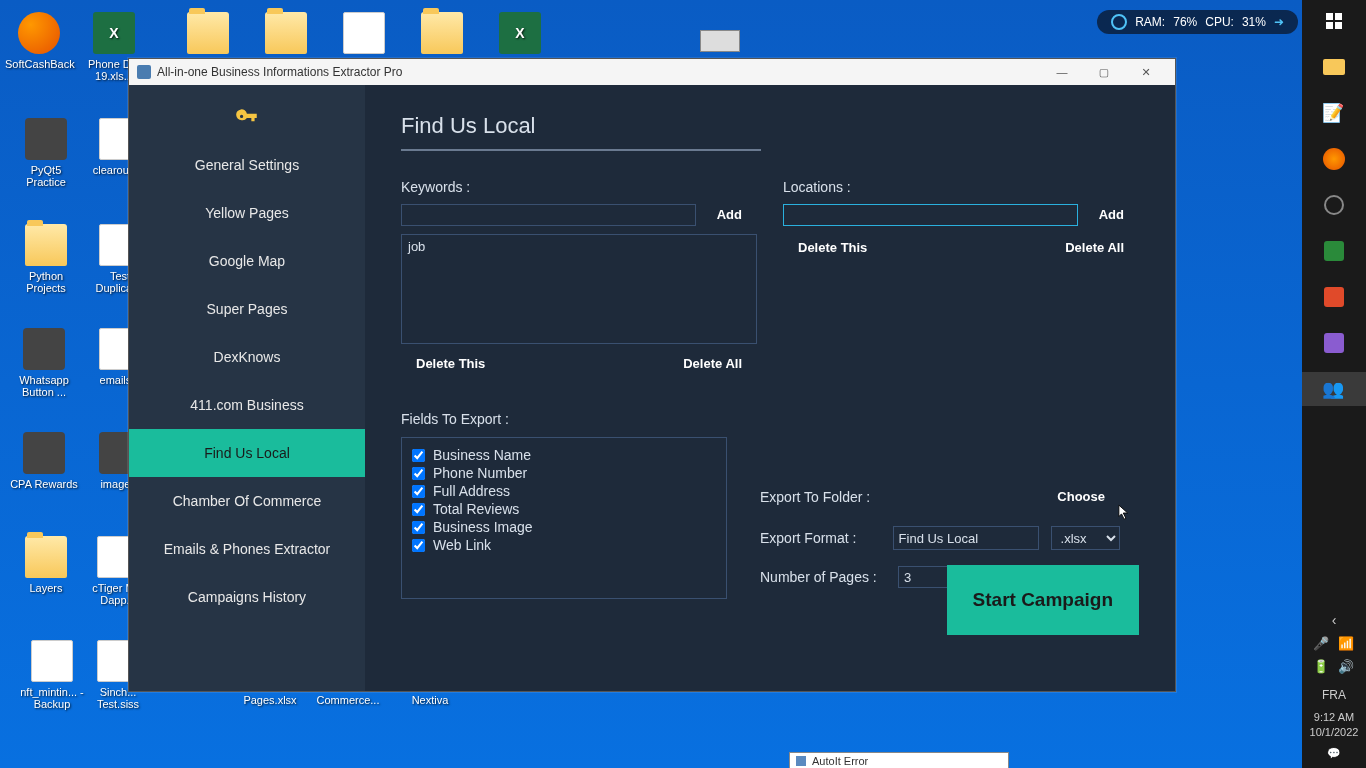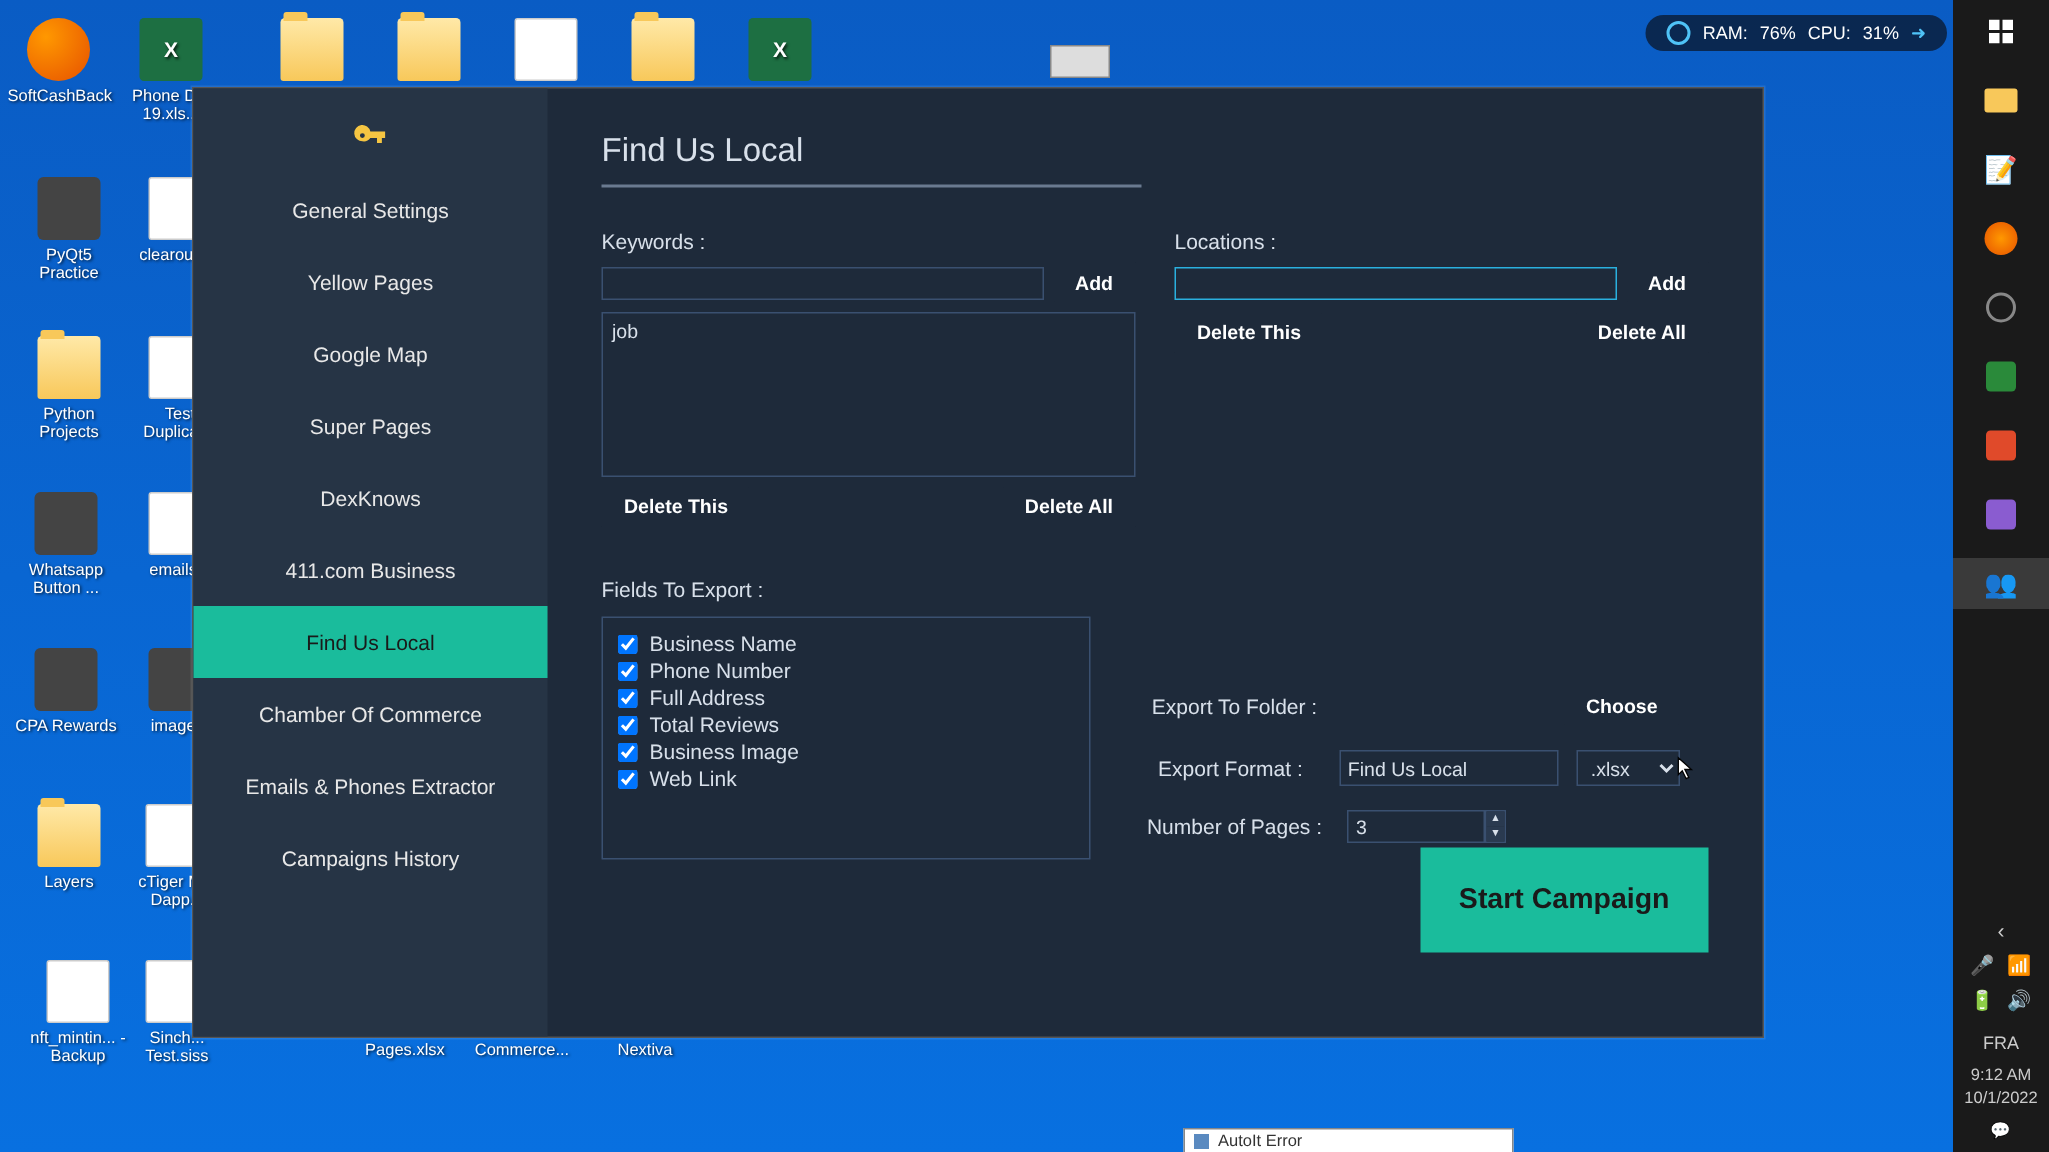--- a/index.html
+++ b/index.html
@@ -46,21 +46,21 @@
 .listbox { margin-top: 6px; background: #1e2a3a; border: 1px solid #3a5070; color: #d8e0ea; height: 110px; padding: 4px 6px; font-size: 13px; overflow: auto; }
 .btn-row { display: flex; justify-content: space-between; margin-top: 6px; }
 
 .section-label { font-size: 14px; margin-top: 34px; margin-bottom: 10px; }
 .fields-box { background: #1e2a3a; border: 1px solid #3a5070; padding: 8px 10px; width: 326px; height: 162px; }
 .check-item { display: flex; align-items: center; gap: 8px; font-size: 14px; padding: 1px 0; }
 .check-item input { width: 13px; height: 13px; }
 
 .export-area { position: absolute; left: 395px; top: 398px; width: 360px; }
 .export-row { display: flex; align-items: center; gap: 12px; margin-bottom: 16px; font-size: 14px; }
-.export-row .elabel { width: 126px; text-align: center; }
+.export-row .elabel { width: 126px; }
 .select-box { background: #1e2a3a; border: 1px solid #3a5070; color: #d8e0ea; padding: 2px 5px; height: 24px; font-size: 13px; }
 .spinner { display: flex; }
 .spinner input { width: 92px; background: #1e2a3a; border: 1px solid #3a5070; color: #d8e0ea; padding: 2px 5px; height: 22px; font-size: 13px; }
 .spinner-btns { display: flex; flex-direction: column; width: 14px; border: 1px solid #3a5070; }
 .spinner-btns span { height: 10px; font-size: 7px; text-align: center; line-height: 10px; cursor: pointer; background: #2a3a50; }
 
 .start-btn { position: absolute; right: 36px; bottom: 56px; background: #1abc9c; color: #1a1a1a; border: none; padding: 24px 26px; font-size: 19px; font-weight: bold; cursor: pointer; }
 
 .activate { position: absolute; right: 14px; bottom: 8px; text-align: left; color: rgba(255,255,255,0.55); }
 .activate .t { font-size: 19px; }
@@ -176,20 +176,29 @@
     <span>RAM:</span>
     <span>76%</span>
     <span>CPU:</span>
     <span>31%</span>
     <span style="color:#4fc3f7">➜</span>
   </div>
 
   <div class="small-widget"></div>
 
   <div class="app-window">
+    <div class="titlebar">
+      <span class="title-icon"></span>
+      <span>All-in-one Business Informations Extractor Pro</span>
+      <div class="controls">
+        <span>—</span>
+        <span>▢</span>
+        <span>✕</span>
+      </div>
+    </div>
     <div class="app-body">
       <div class="sidebar">
         <div class="key-icon">
           <svg width="26" height="26" viewBox="0 0 24 24" fill="#f5c542">
               <path d="M7 14a5 5 0 1 1 4.9-6H21v4h-2v3h-3v-3h-4.1A5 5 0 0 1 7 14zm0-2a1.5 1.5 0 1 0 0-3 1.5 1.5 0 0 0 0 3z"></path>
             </svg>
         </div>
         <div id="nav-items">
             <div class="nav-item">General Settings</div>
             <div class="nav-item">Yellow Pages</div>

